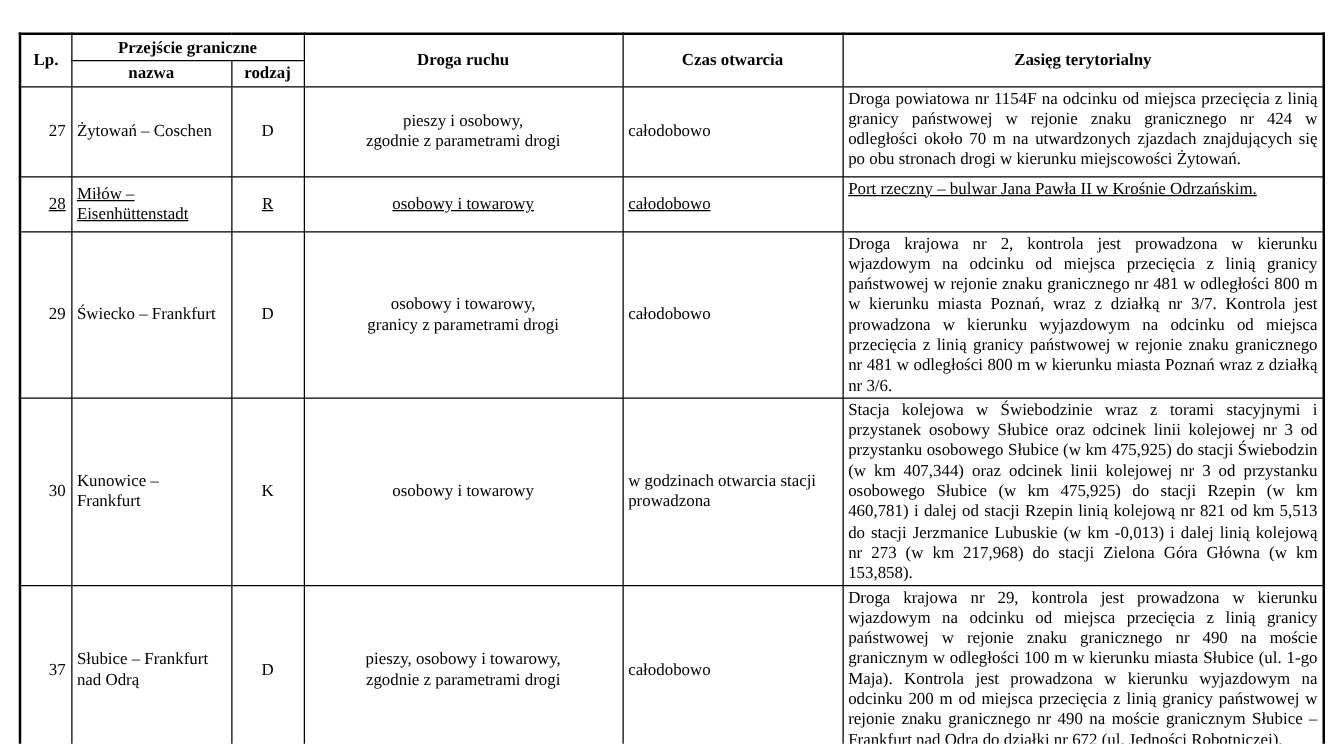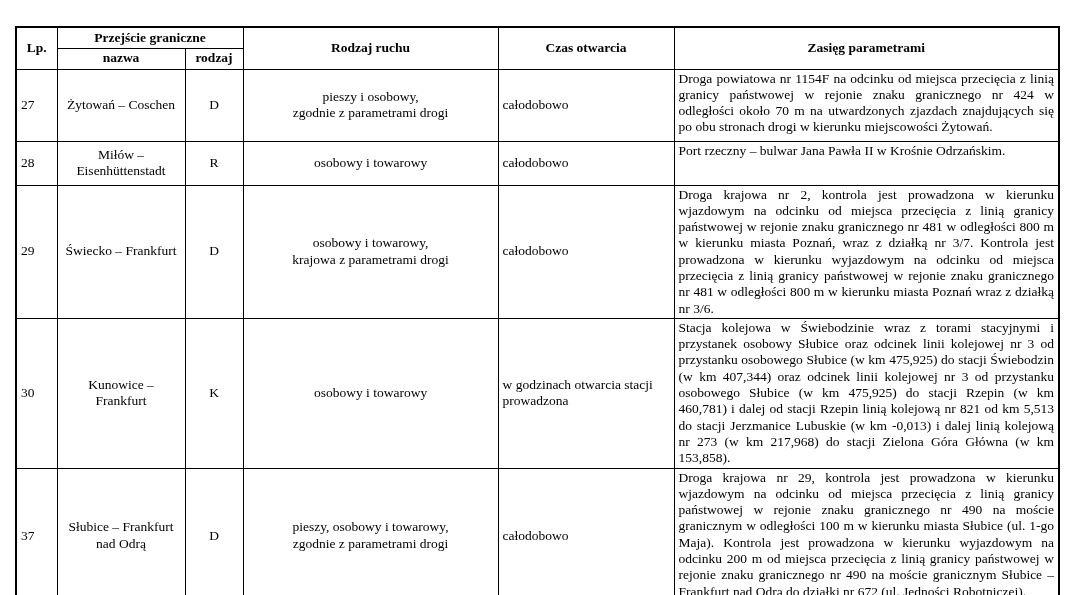--- a/index.html
+++ b/index.html
@@ -36,26 +36,26 @@
     overflow: hidden;
   }
   table.borders-table th {
     font-weight: bold;
     text-align: center;
     vertical-align: middle;
     font-size: 13.5px;
   }
   tr.hdr-row { height: 21px; }
   td.lp-cell {
-    text-align: left;
+    text-align: right;
     vertical-align: middle;
     margin-top: 18px;
   }
   td.name-cell {
-    text-align: center;
+    text-align: left;
     vertical-align: middle;
     padding-left: 7px;
     padding-right: 4px;
   }
   td.type-cell {
     text-align: center;
     vertical-align: middle;
   }
   td.traffic-cell {
     text-align: center;
@@ -66,21 +66,21 @@
     vertical-align: middle;
     padding: 1px 14px;
   }
   td.territory-cell {
     text-align: justify;
     vertical-align: top;
     padding: 2px 5px 2px 6px;
     line-height: 16.3px;
   }
   tr.r27 { height: 72px; }
-  tr.r28 { height: 44px; }
+  tr.r28 { height: 44px; text-decoration: underline; }
   tr.r29 { height: 130px; }
   tr.r30 { height: 142px; }
   tr.r31 { height: 136px; }
 </style>
 </head>
 <body>
 
 <div class="page">
   <table class="borders-table">
     <colgroup>
@@ -88,23 +88,23 @@
       <col style="width:128px">
       <col style="width:58px">
       <col style="width:255px">
       <col style="width:176px">
       <col style="width:385px">
     </colgroup>
     <thead>
       <tr class="hdr-row">
         <th rowspan="2">Lp.</th>
         <th colspan="2">Przejście graniczne</th>
-        <th rowspan="2">Rodzaj ruchu</th>
+        <th rowspan="2">Droga ruchu</th>
         <th rowspan="2">Czas otwarcia</th>
-        <th rowspan="2">Zasięg parametrami</th>
+        <th rowspan="2">Zasięg terytorialny</th>
       </tr>
       <tr class="hdr-row">
         <th>nazwa</th>
         <th>rodzaj</th>
       </tr>
     </thead>
     <tbody>
       <tr class="r27">
         <td class="lp-cell">27</td>
         <td class="name-cell">Żytowań – Coschen</td>
@@ -120,21 +120,21 @@
         <td class="type-cell">R</td>
         <td class="traffic-cell">osobowy i towarowy</td>
         <td class="hours-cell">całodobowo</td>
         <td class="territory-cell">Port rzeczny – bulwar Jana Pawła II w Krośnie Odrzańskim.</td>
       </tr>
       <tr class="r29">
         <td class="lp-cell">29</td>
         <td class="name-cell">Świecko – Frankfurt</td>
         <td class="type-cell">D</td>
         <td class="traffic-cell">osobowy i towarowy,
-krajowa z parametrami drogi</td>
+granicy z parametrami drogi</td>
         <td class="hours-cell">całodobowo</td>
         <td class="territory-cell">Droga krajowa nr 2, kontrola jest prowadzona w kierunku wjazdowym na odcinku od miejsca przecięcia z linią granicy państwowej w rejonie znaku granicznego nr 481 w odległości 800 m w kierunku miasta Poznań, wraz z działką nr 3/7. Kontrola jest prowadzona w kierunku wyjazdowym na odcinku od miejsca przecięcia z linią granicy państwowej w rejonie znaku granicznego nr 481 w odległości 800 m w kierunku miasta Poznań wraz z działką nr 3/6.</td>
       </tr>
       <tr class="r30">
         <td class="lp-cell">30</td>
         <td class="name-cell">Kunowice – Frankfurt</td>
         <td class="type-cell">K</td>
         <td class="traffic-cell">osobowy i towarowy</td>
         <td class="hours-cell">w godzinach otwarcia stacji prowadzona</td>
         <td class="territory-cell">Stacja kolejowa w Świebodzinie wraz z torami stacyjnymi i przystanek osobowy Słubice oraz odcinek linii kolejowej nr 3 od przystanku osobowego Słubice (w km 475,925) do stacji Świebodzin (w km 407,344) oraz odcinek linii kolejowej nr 3 od przystanku osobowego Słubice (w km 475,925) do stacji Rzepin (w km 460,781) i dalej od stacji Rzepin linią kolejową nr 821 od km 5,513 do stacji Jerzmanice Lubuskie (w km -0,013) i dalej linią kolejową nr 273 (w km 217,968) do stacji Zielona Góra Główna (w km 153,858).</td>

